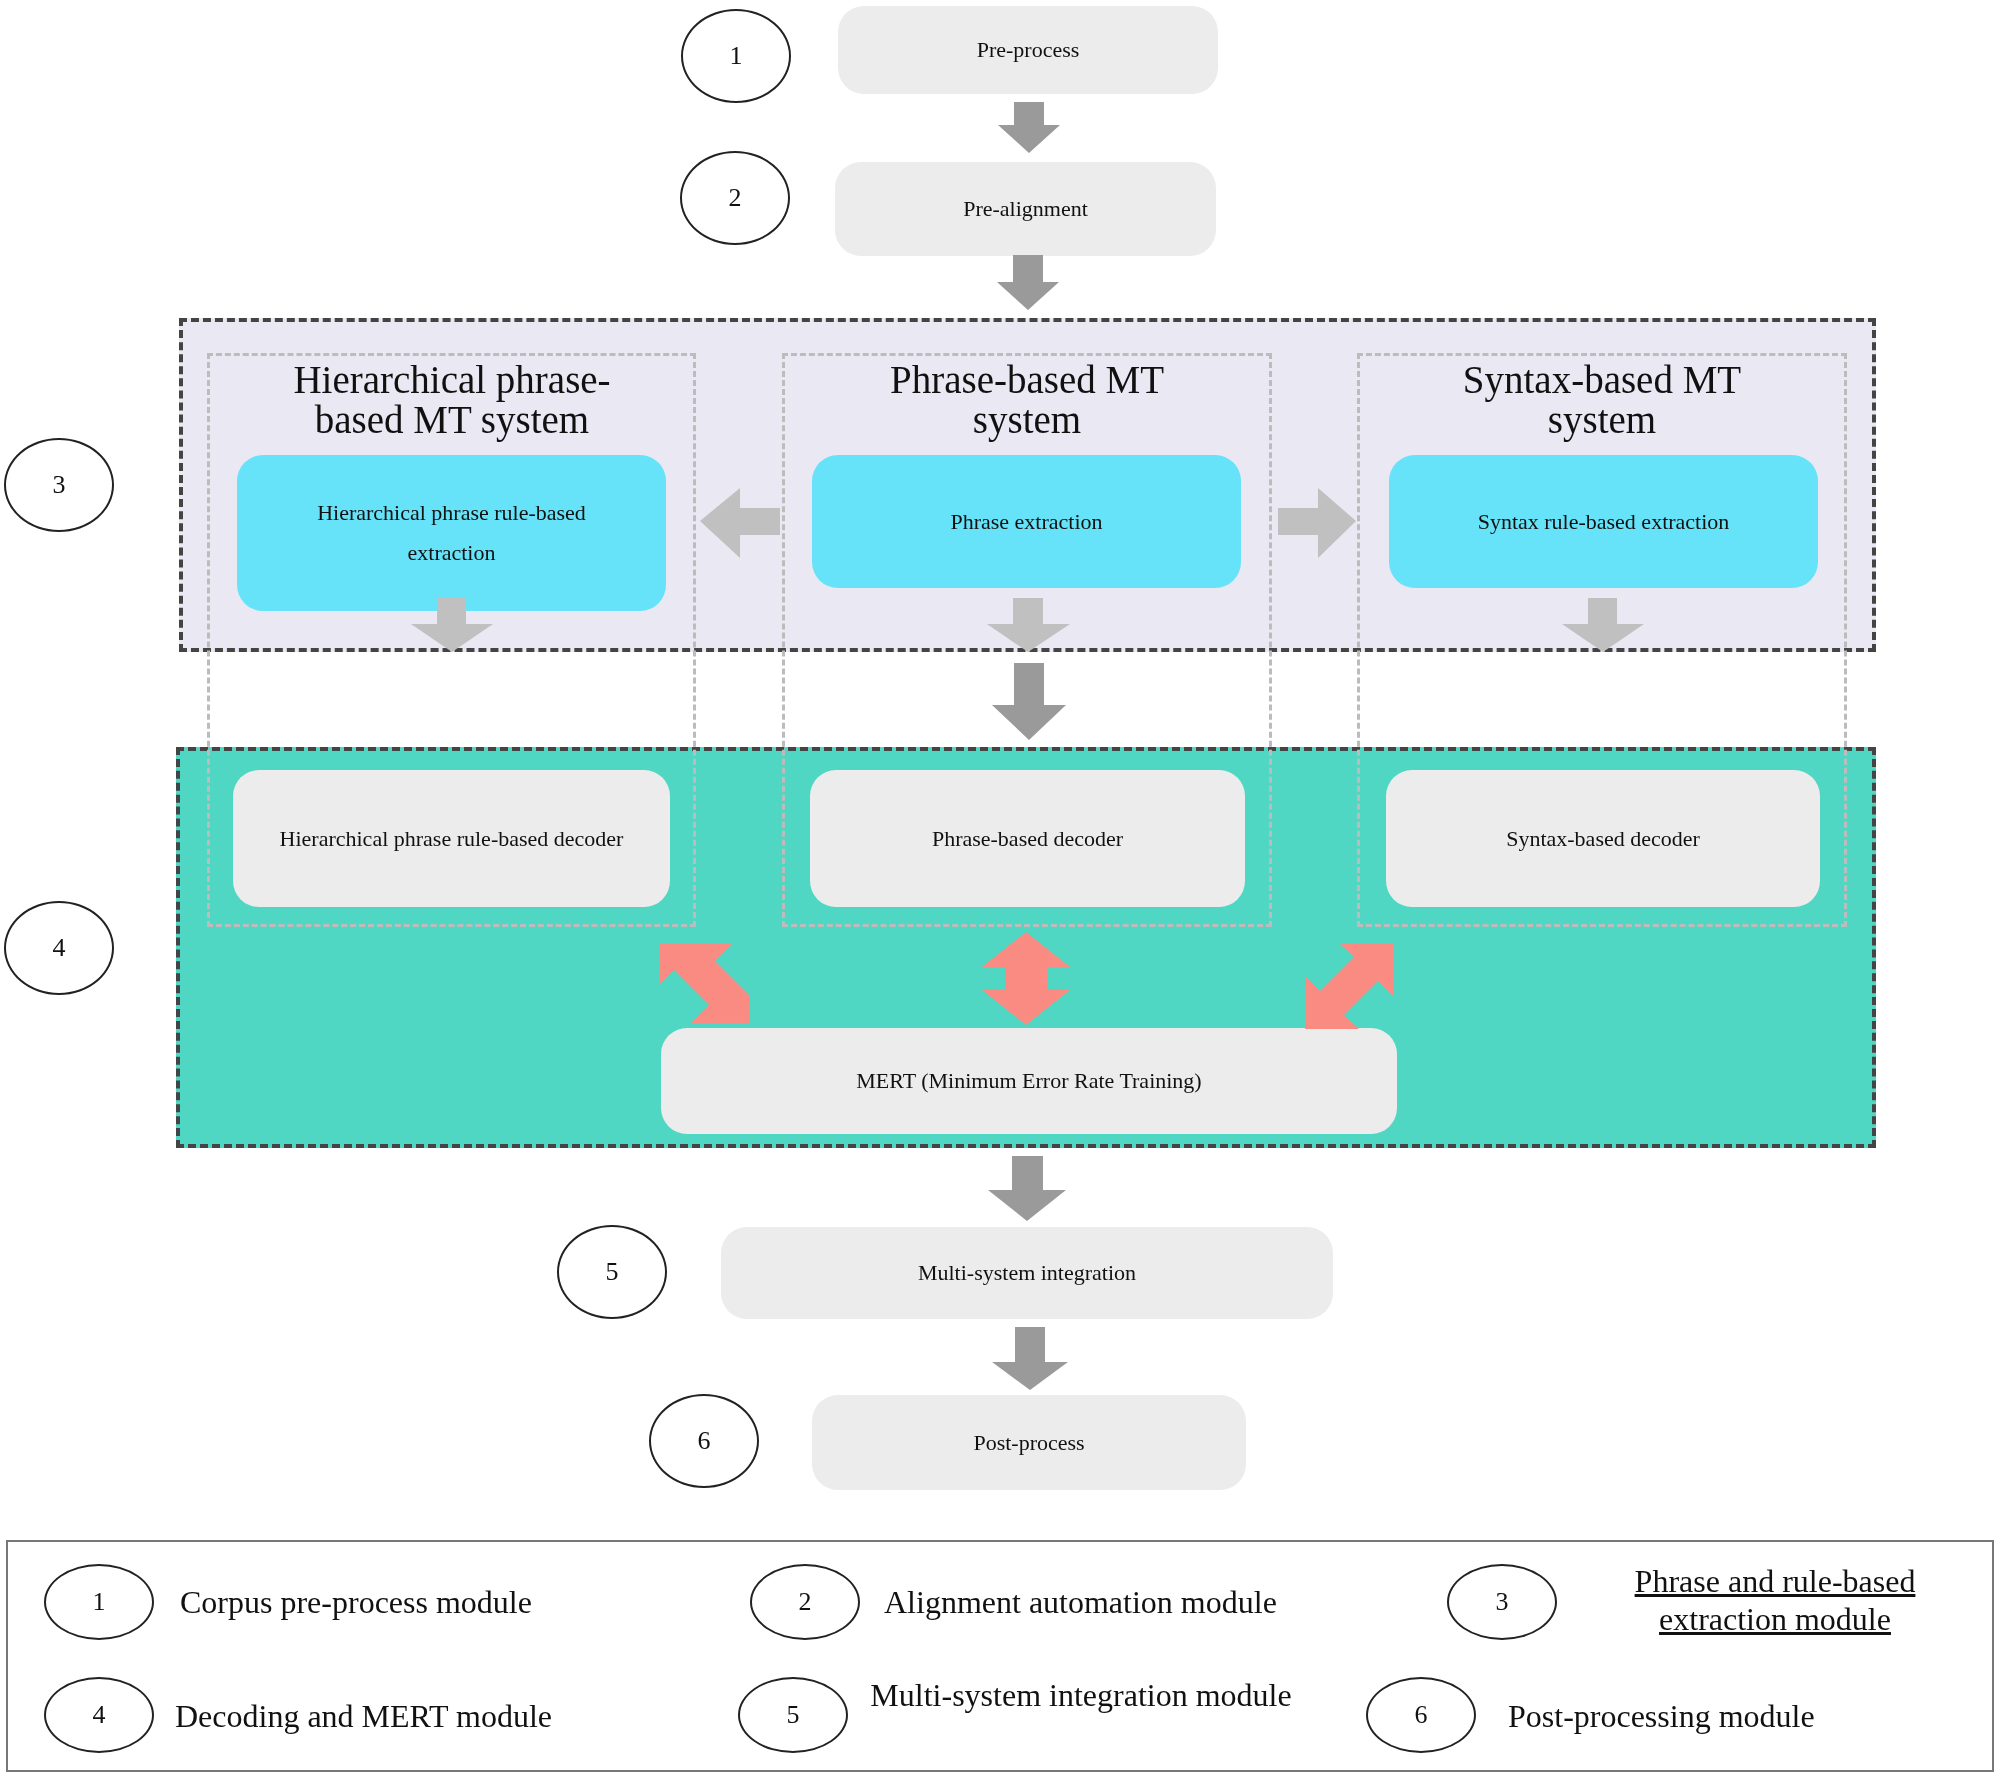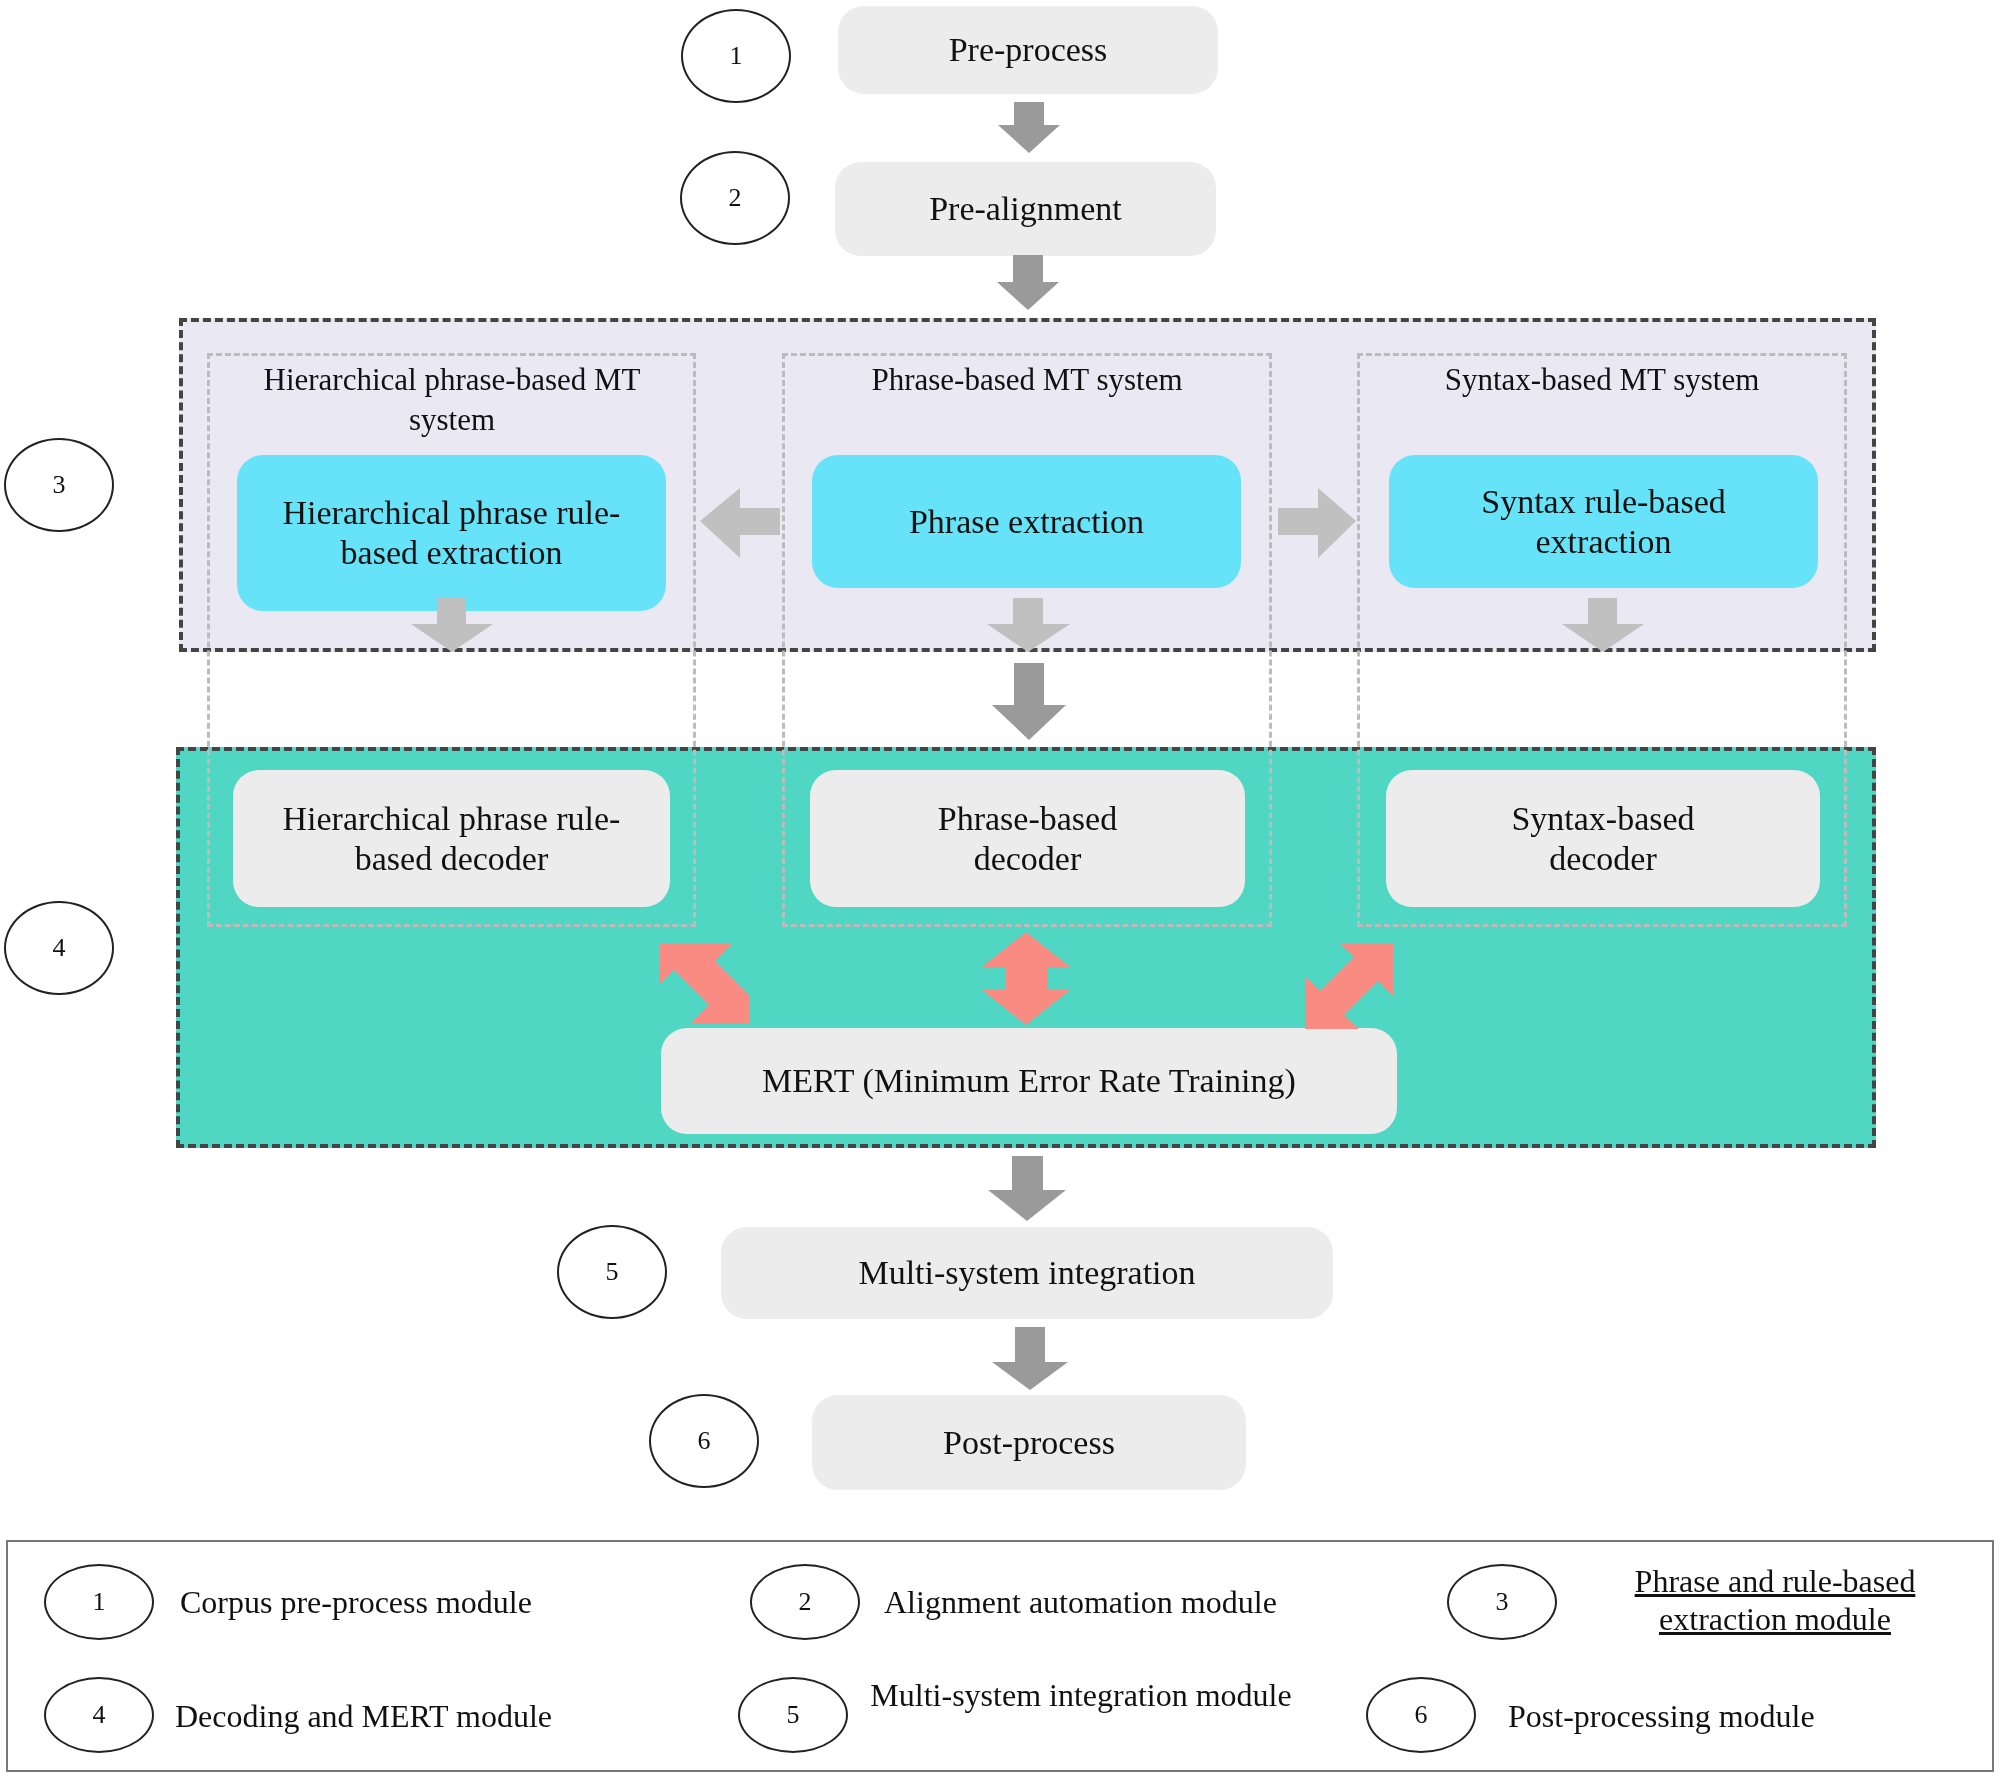--- a/index.html
+++ b/index.html
@@ -1,27 +1,27 @@
 <!DOCTYPE html>
 <html><head>
 <meta charset="utf-8">
 <style>
   html, body { margin:0; padding:0; background:#ffffff; }
   body { width:2000px; height:1777px; position:relative; overflow:hidden;
          font-family:"Liberation Serif","DejaVu Serif",serif; color:#111; }
   .abs { position:absolute; box-sizing:border-box; }
   .node { display:flex; align-items:center; justify-content:center; text-align:center;
-          background:#ececec; border-radius:26px; font-size:34px; line-height:40px; }
+          background:#ececec; border-radius:26px; font-size:22px; line-height:40px; }
   .cyan { background:#66e3f8; border-radius:26px; }
   .circle { border:2px solid #222; border-radius:50%; display:flex; align-items:center;
             justify-content:center; font-size:26px; background:#fff; }
   .outer3 { background:#e9e8f3; border:4px dashed #444; }
   .outer4 { background:#4fd7c3; border:4px dashed #444; }
   .col { border:3px dashed #bcbcbc; }
-  .coltitle { font-size:31px; line-height:40px; text-align:center; }
+  .coltitle { font-size:39px; line-height:40px; text-align:center; }
   .legend { border:2px solid #777; background:#fff; }
   .lg-text { font-size:32px; line-height:38px; display:flex; align-items:center; }
   svg.arrows { position:absolute; left:0; top:0; }
 </style>
 </head>
 <body>
 
 <div class="abs outer3" style="left:179px;top:318px;width:1697px;height:334px;"></div>
 
 <div class="abs outer4" style="left:176px;top:747px;width:1700px;height:401px;"></div>

